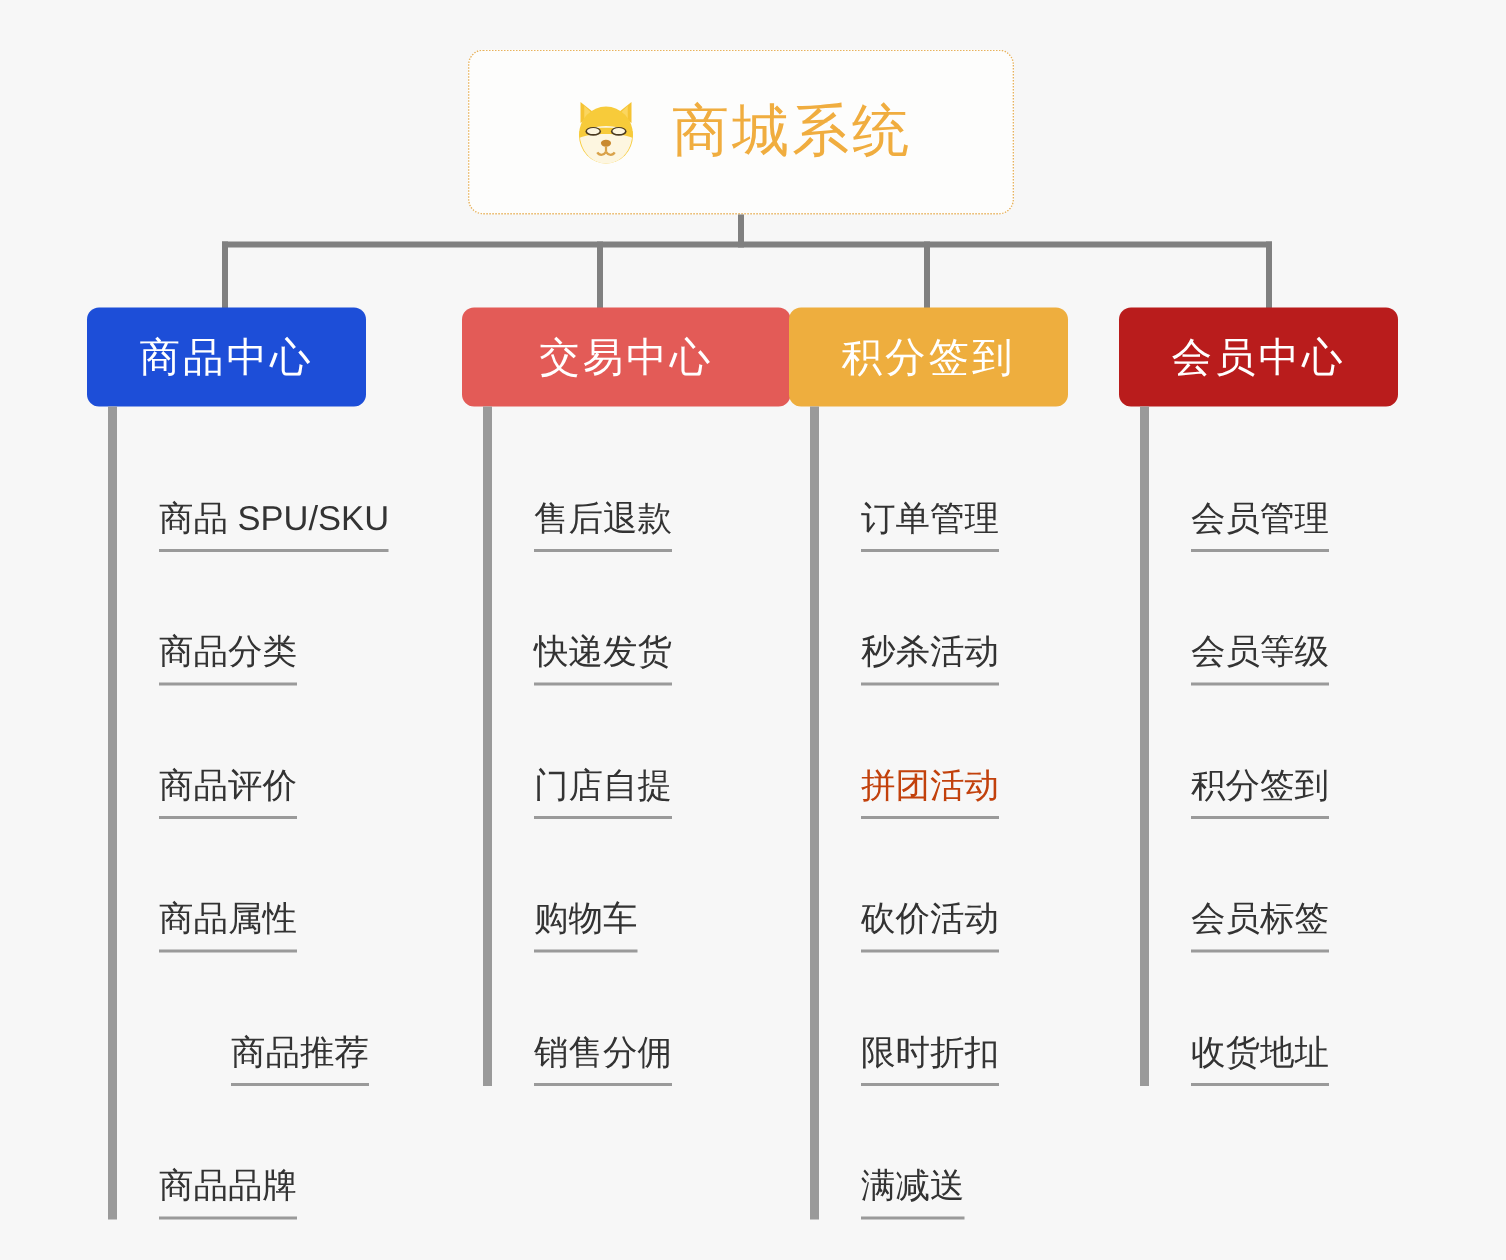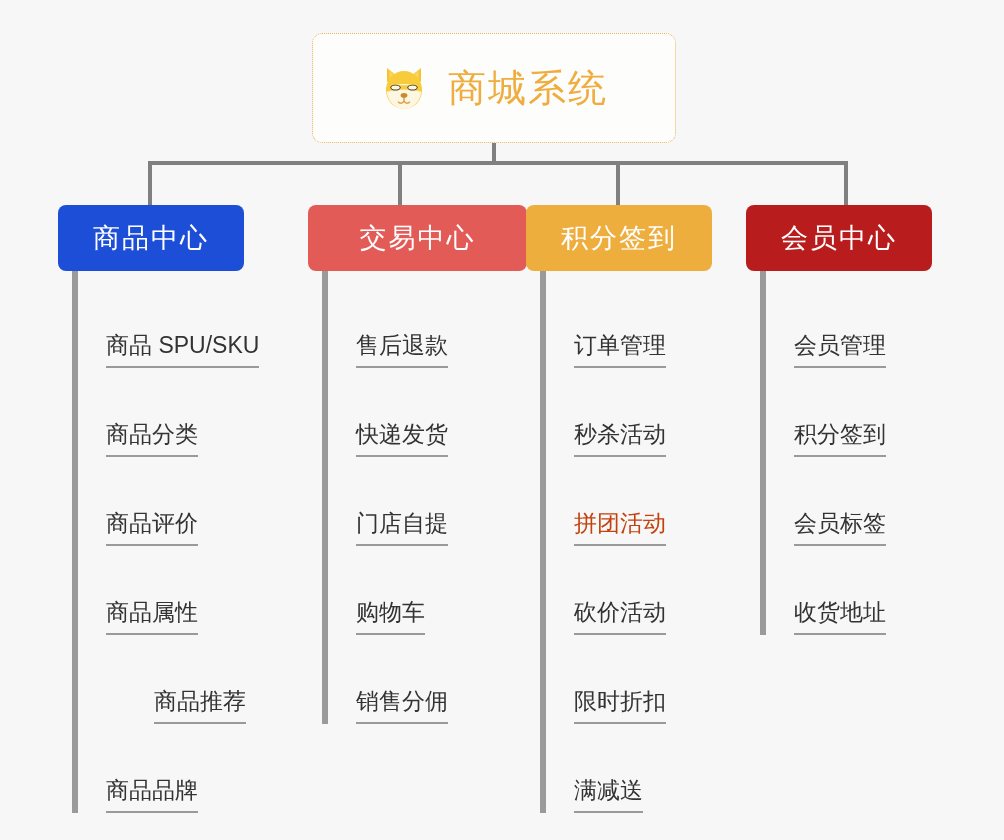--- a/index.html
+++ b/index.html
@@ -236,20 +236,23 @@
 
   <div class="branch" id="branch-3" style="left: 746px;">
     <div class="branch-head" style="background: #b91c1c;">
       <span>会员中心</span>
     </div>
     <div class="branch-body" style="border-left-color: rgb(154, 154, 154);">
       <div class="leaf">
           <span class="leaf-label" style="border-bottom-color: rgb(154, 154, 154); color: rgb(51, 51, 51);">会员管理</span>
         </div>
       <div class="leaf">
+          <span class="leaf-label" style="border-bottom-color: rgb(154, 154, 154); color: rgb(51, 51, 51);">会员等级</span>
+        </div>
+      <div class="leaf">
           <span class="leaf-label" style="border-bottom-color: rgb(154, 154, 154); color: rgb(51, 51, 51);">积分签到</span>
         </div>
       <div class="leaf">
           <span class="leaf-label" style="border-bottom-color: rgb(154, 154, 154); color: rgb(51, 51, 51);">会员标签</span>
         </div>
       <div class="leaf">
           <span class="leaf-label" style="border-bottom-color: rgb(154, 154, 154); color: rgb(51, 51, 51);">收货地址</span>
         </div>
     </div>
   </div>

